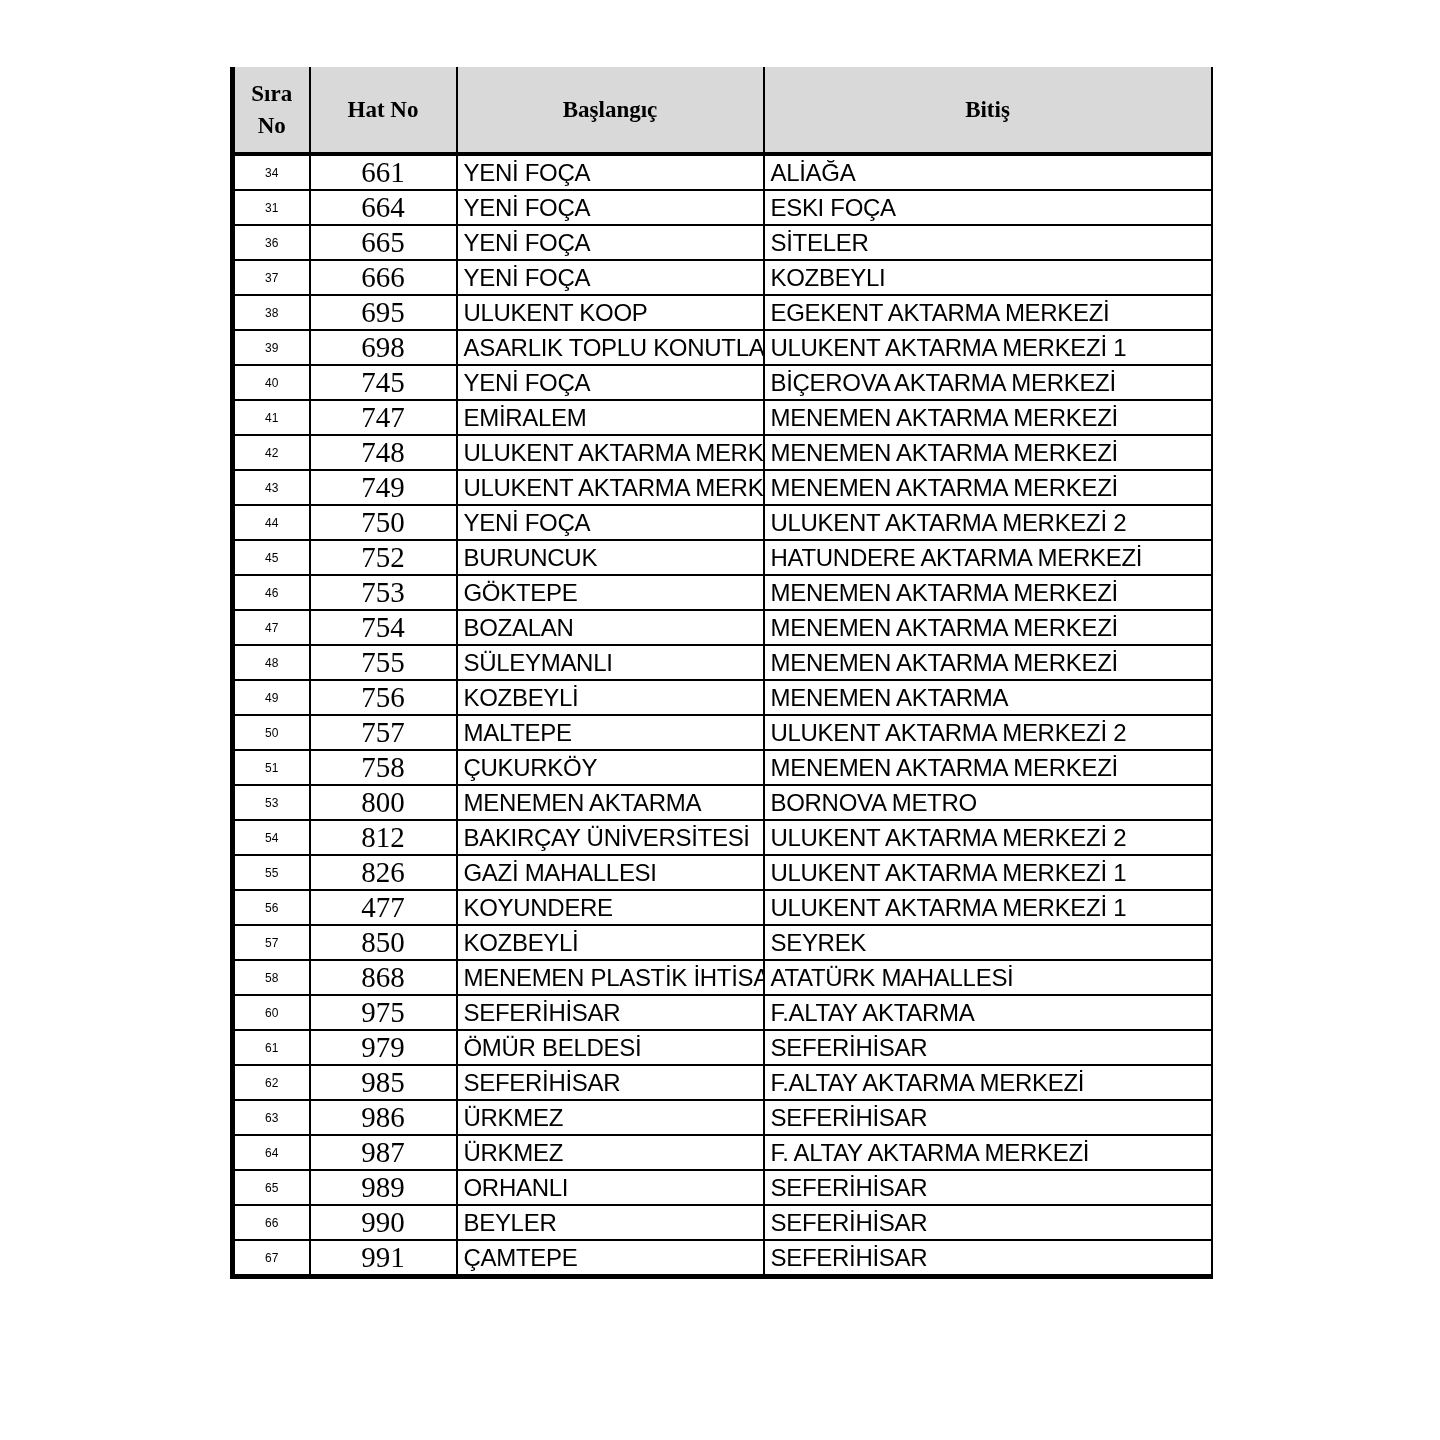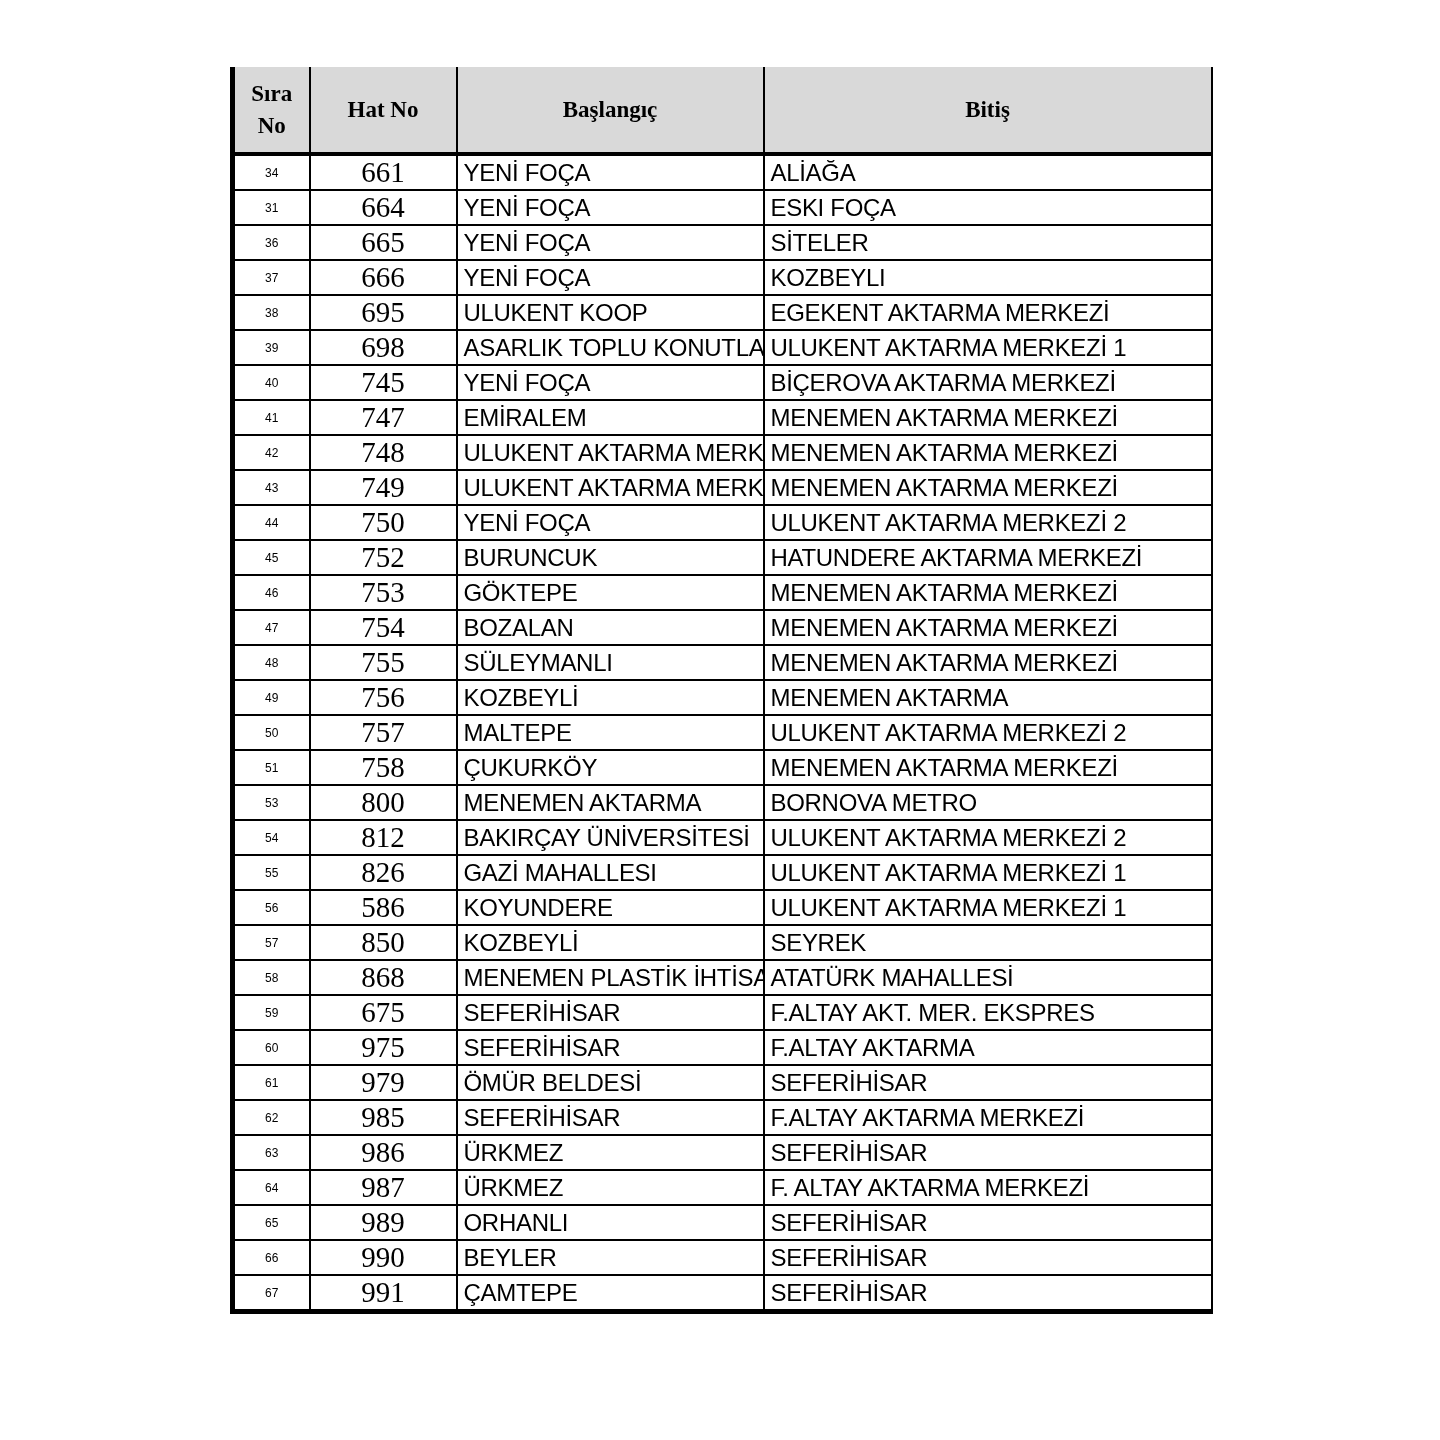--- a/index.html
+++ b/index.html
@@ -217,43 +217,37 @@
     <td class="place">ULUKENT AKTARMA MERKEZİ 2</td>
   </tr>
         <tr>
     <td class="num-sans">55</td>
     <td class="num-serif">826</td>
     <td class="place">GAZİ MAHALLESI</td>
     <td class="place">ULUKENT AKTARMA MERKEZİ 1</td>
   </tr>
         <tr>
     <td class="num-sans">56</td>
-    <td class="num-serif">586</td>
+    <td class="num-serif">477</td>
     <td class="place">KOYUNDERE</td>
     <td class="place">ULUKENT AKTARMA MERKEZİ 1</td>
   </tr>
         <tr>
     <td class="num-sans">57</td>
     <td class="num-serif">850</td>
     <td class="place">KOZBEYLİ</td>
     <td class="place">SEYREK</td>
   </tr>
         <tr>
     <td class="num-sans">58</td>
     <td class="num-serif">868</td>
     <td class="place">MENEMEN PLASTİK İHTİSAS (</td>
     <td class="place">ATATÜRK MAHALLESİ</td>
   </tr>
         <tr>
-    <td class="num-sans">59</td>
-    <td class="num-serif">675</td>
-    <td class="place">SEFERİHİSAR</td>
-    <td class="place">F.ALTAY AKT. MER. EKSPRES</td>
-  </tr>
-        <tr>
     <td class="num-sans">60</td>
     <td class="num-serif">975</td>
     <td class="place">SEFERİHİSAR</td>
     <td class="place">F.ALTAY AKTARMA</td>
   </tr>
         <tr>
     <td class="num-sans">61</td>
     <td class="num-serif">979</td>
     <td class="place">ÖMÜR BELDESİ</td>
     <td class="place">SEFERİHİSAR</td>

